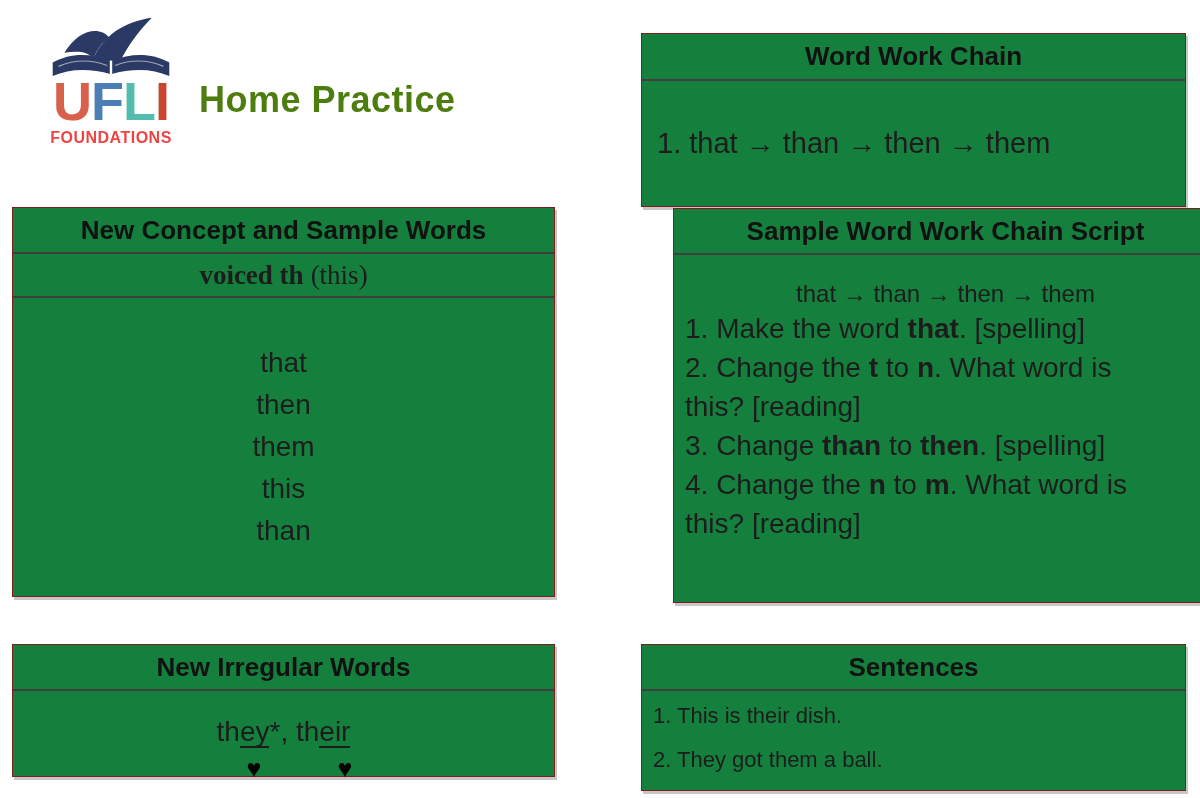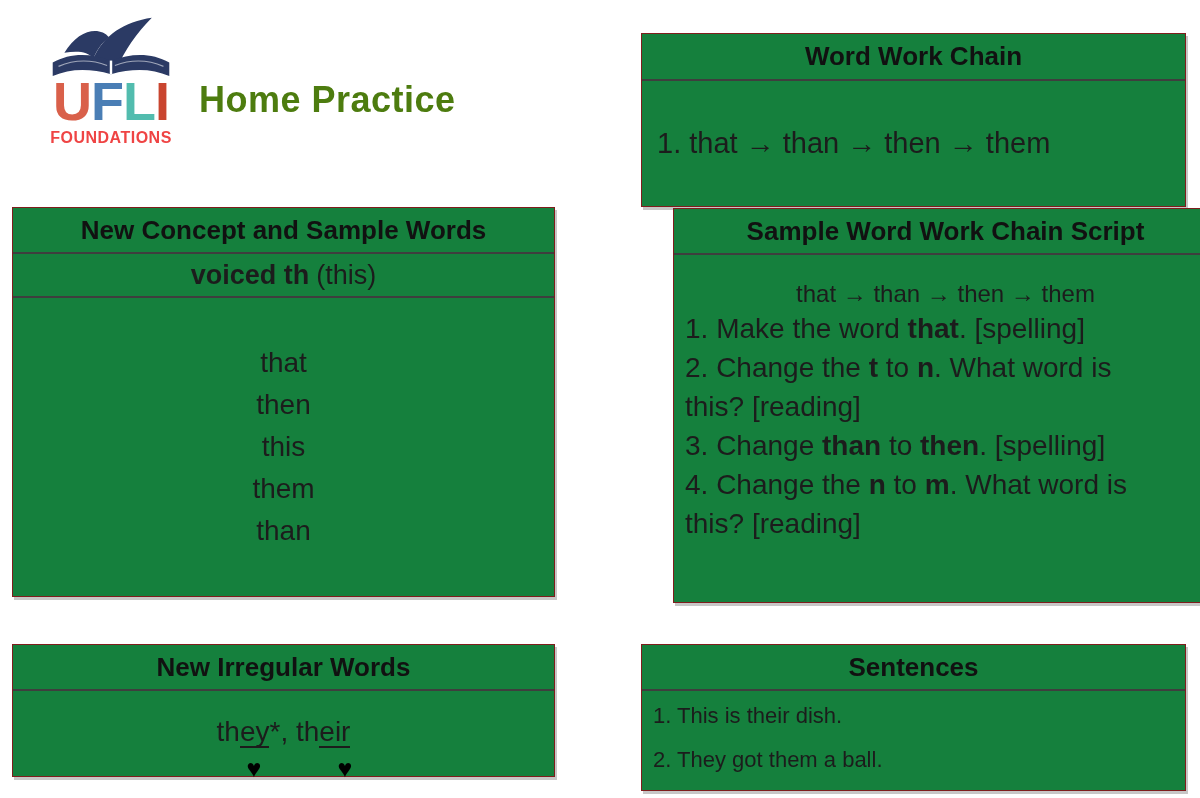--- a/index.html
+++ b/index.html
@@ -40,21 +40,21 @@
   .box-header {
     height: 46px; border-bottom: 2px solid #3e3e3e;
     display: flex; align-items: center; justify-content: center;
     font-weight: bold; font-size: 26px; color: #111;
   }
   
   .box-concept { left: 12px; top: 207px; width: 543px; height: 390px; }
   .concept-subrow {
     height: 44px; border-bottom: 2px solid #3e3e3e;
     display: flex; align-items: center; justify-content: center;
-    font-size: 27px; gap: 7px;
+    font-size: 27px; gap: 7px; font-family: Liberation Serif, serif;
   }
   .concept-bold { font-weight: bold; }
   .words-list { padding-top: 44px; text-align: center; font-size: 28px; line-height: 42px; }
   
   .box-irregular { left: 12px; top: 644px; width: 543px; height: 133px; }
   .irr-body { position: relative; height: 85px; }
   .irr-line { margin-top: 25px; text-align: center; font-size: 28px; }
   .irr-u { display: inline-block; border-bottom: 2.5px solid #1c1c1c; line-height: 1.05; }
   .heart {
     position: absolute; top: 40px; font-size: 25px; line-height: 1;
@@ -100,22 +100,22 @@
 
   <div class="box box-concept">
     <div class="box-header">New Concept and Sample Words</div>
     <div class="concept-subrow">
       <span class="concept-bold">voiced th</span>
       <span>(this)</span>
     </div>
     <div class="words-list">
         <div>that</div>
         <div>then</div>
+        <div>them</div>
         <div>this</div>
-        <div>them</div>
         <div>than</div>
       </div>
   </div>
 
   <div class="box box-irregular">
     <div class="box-header">New Irregular Words</div>
     <div class="irr-body">
       <div class="irr-line">
         <span>th</span><span class="irr-u">ey</span><span>*</span><span>, </span><span>th</span><span class="irr-u">eir</span><span></span>
       </div>

